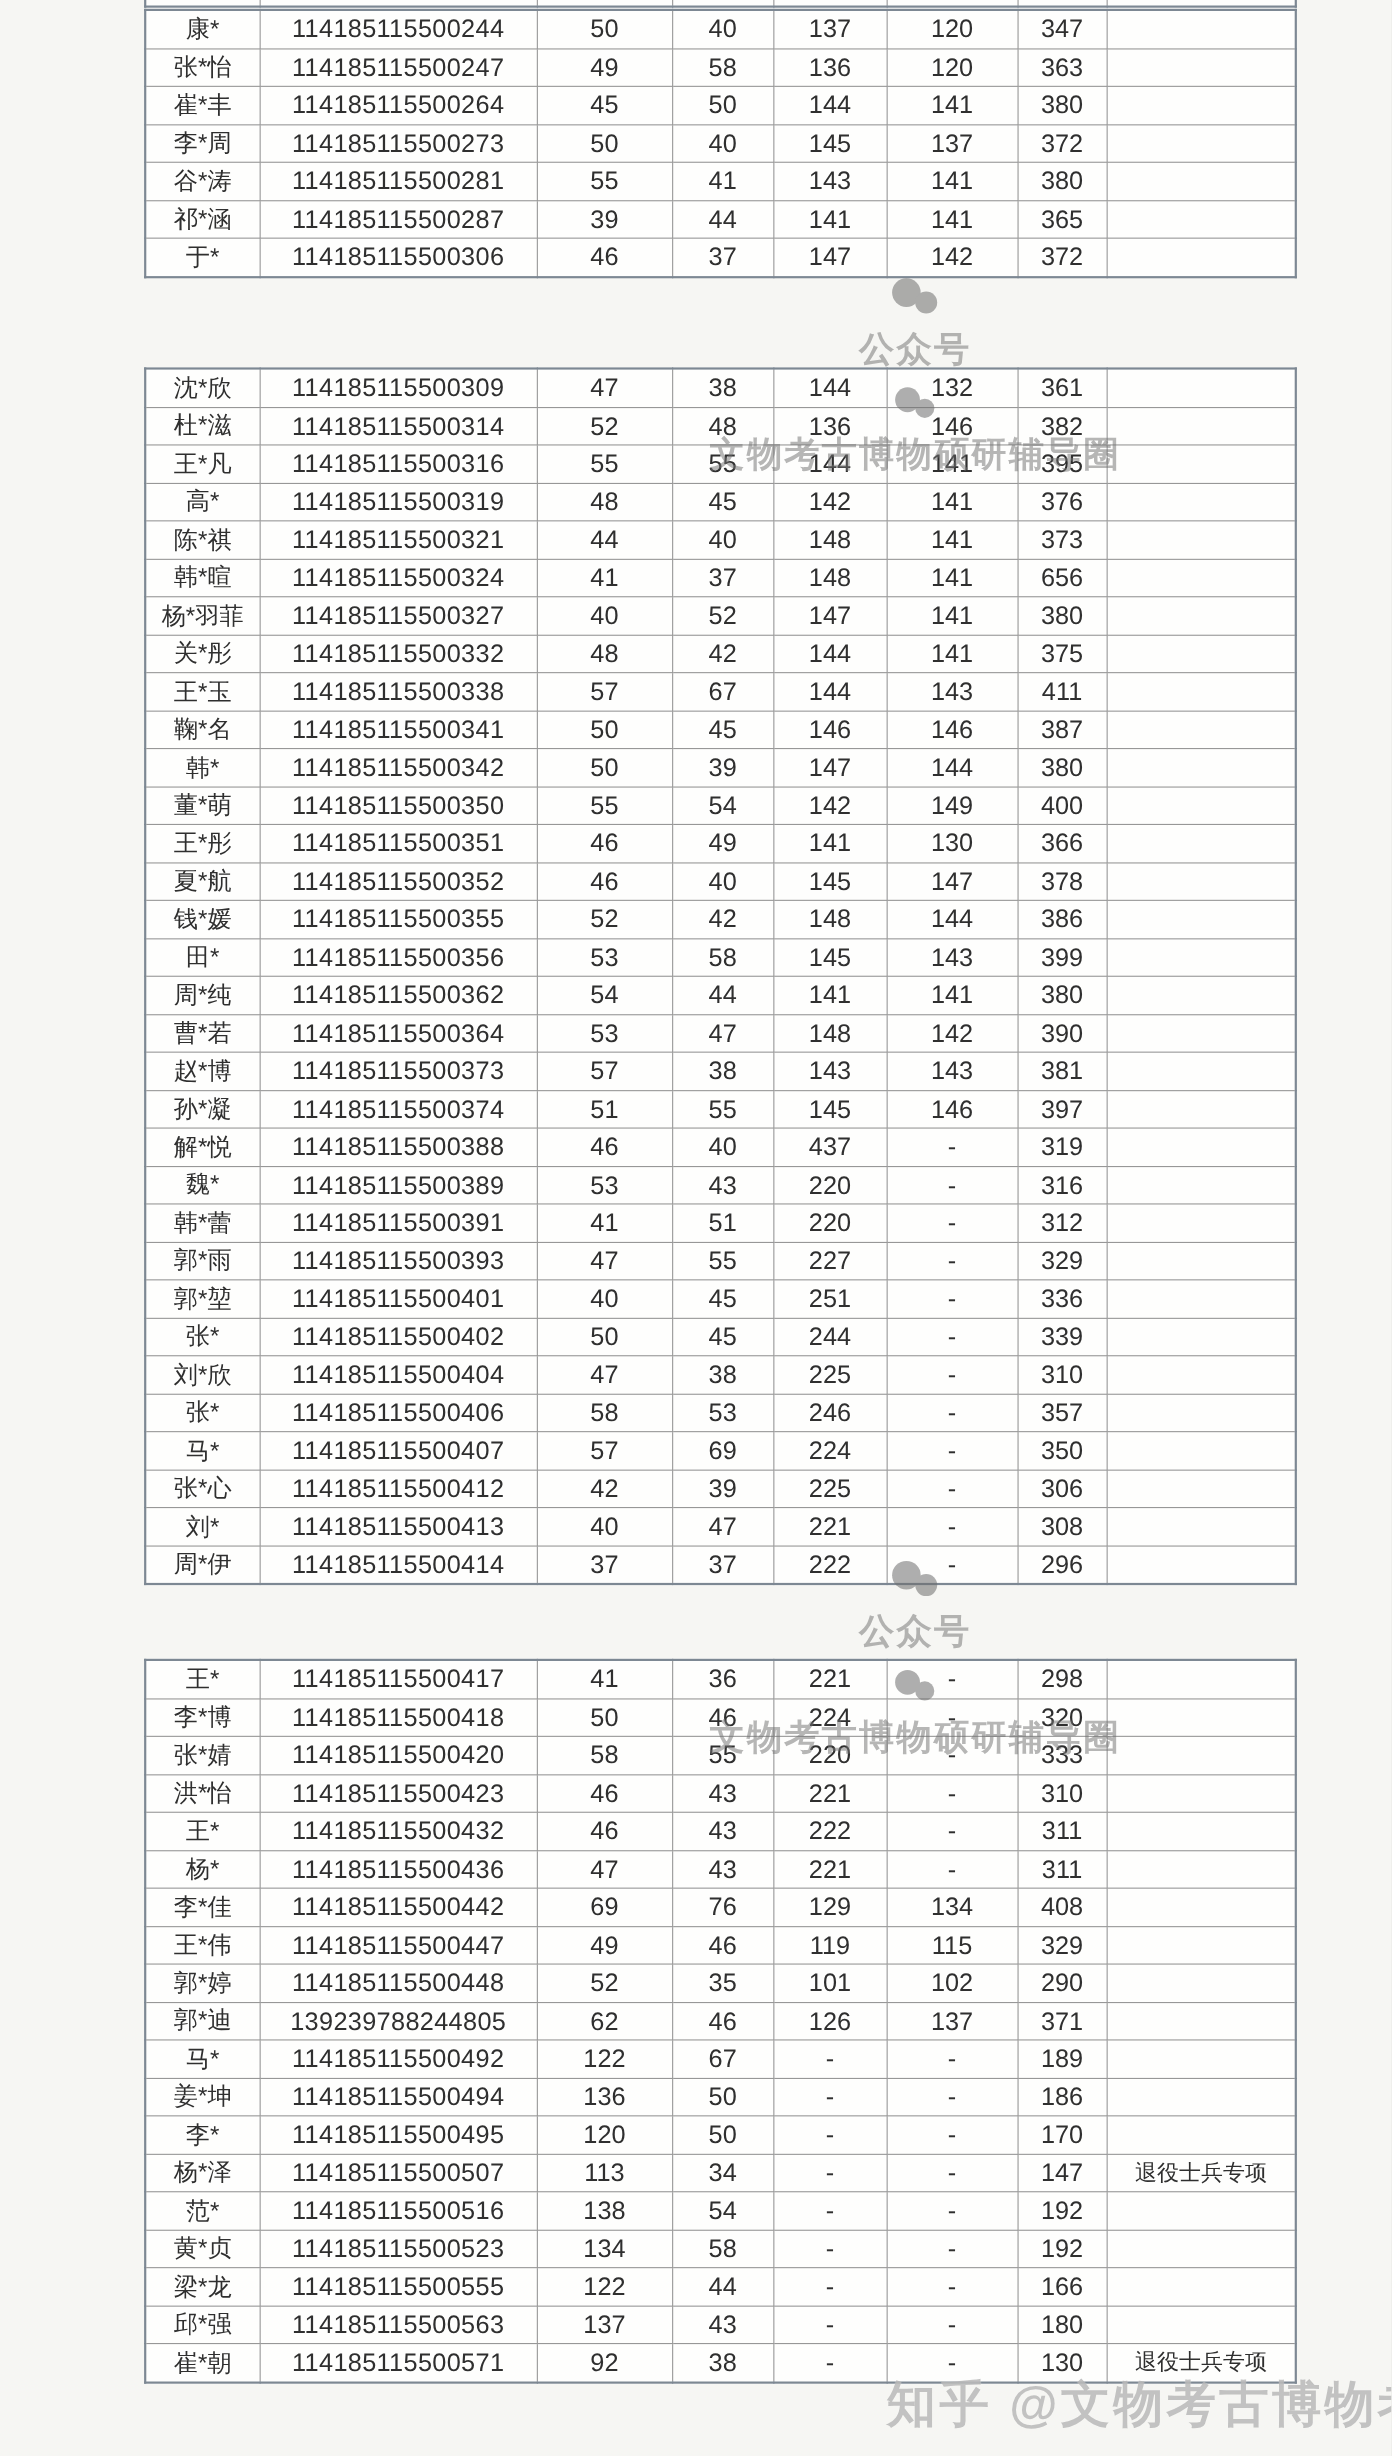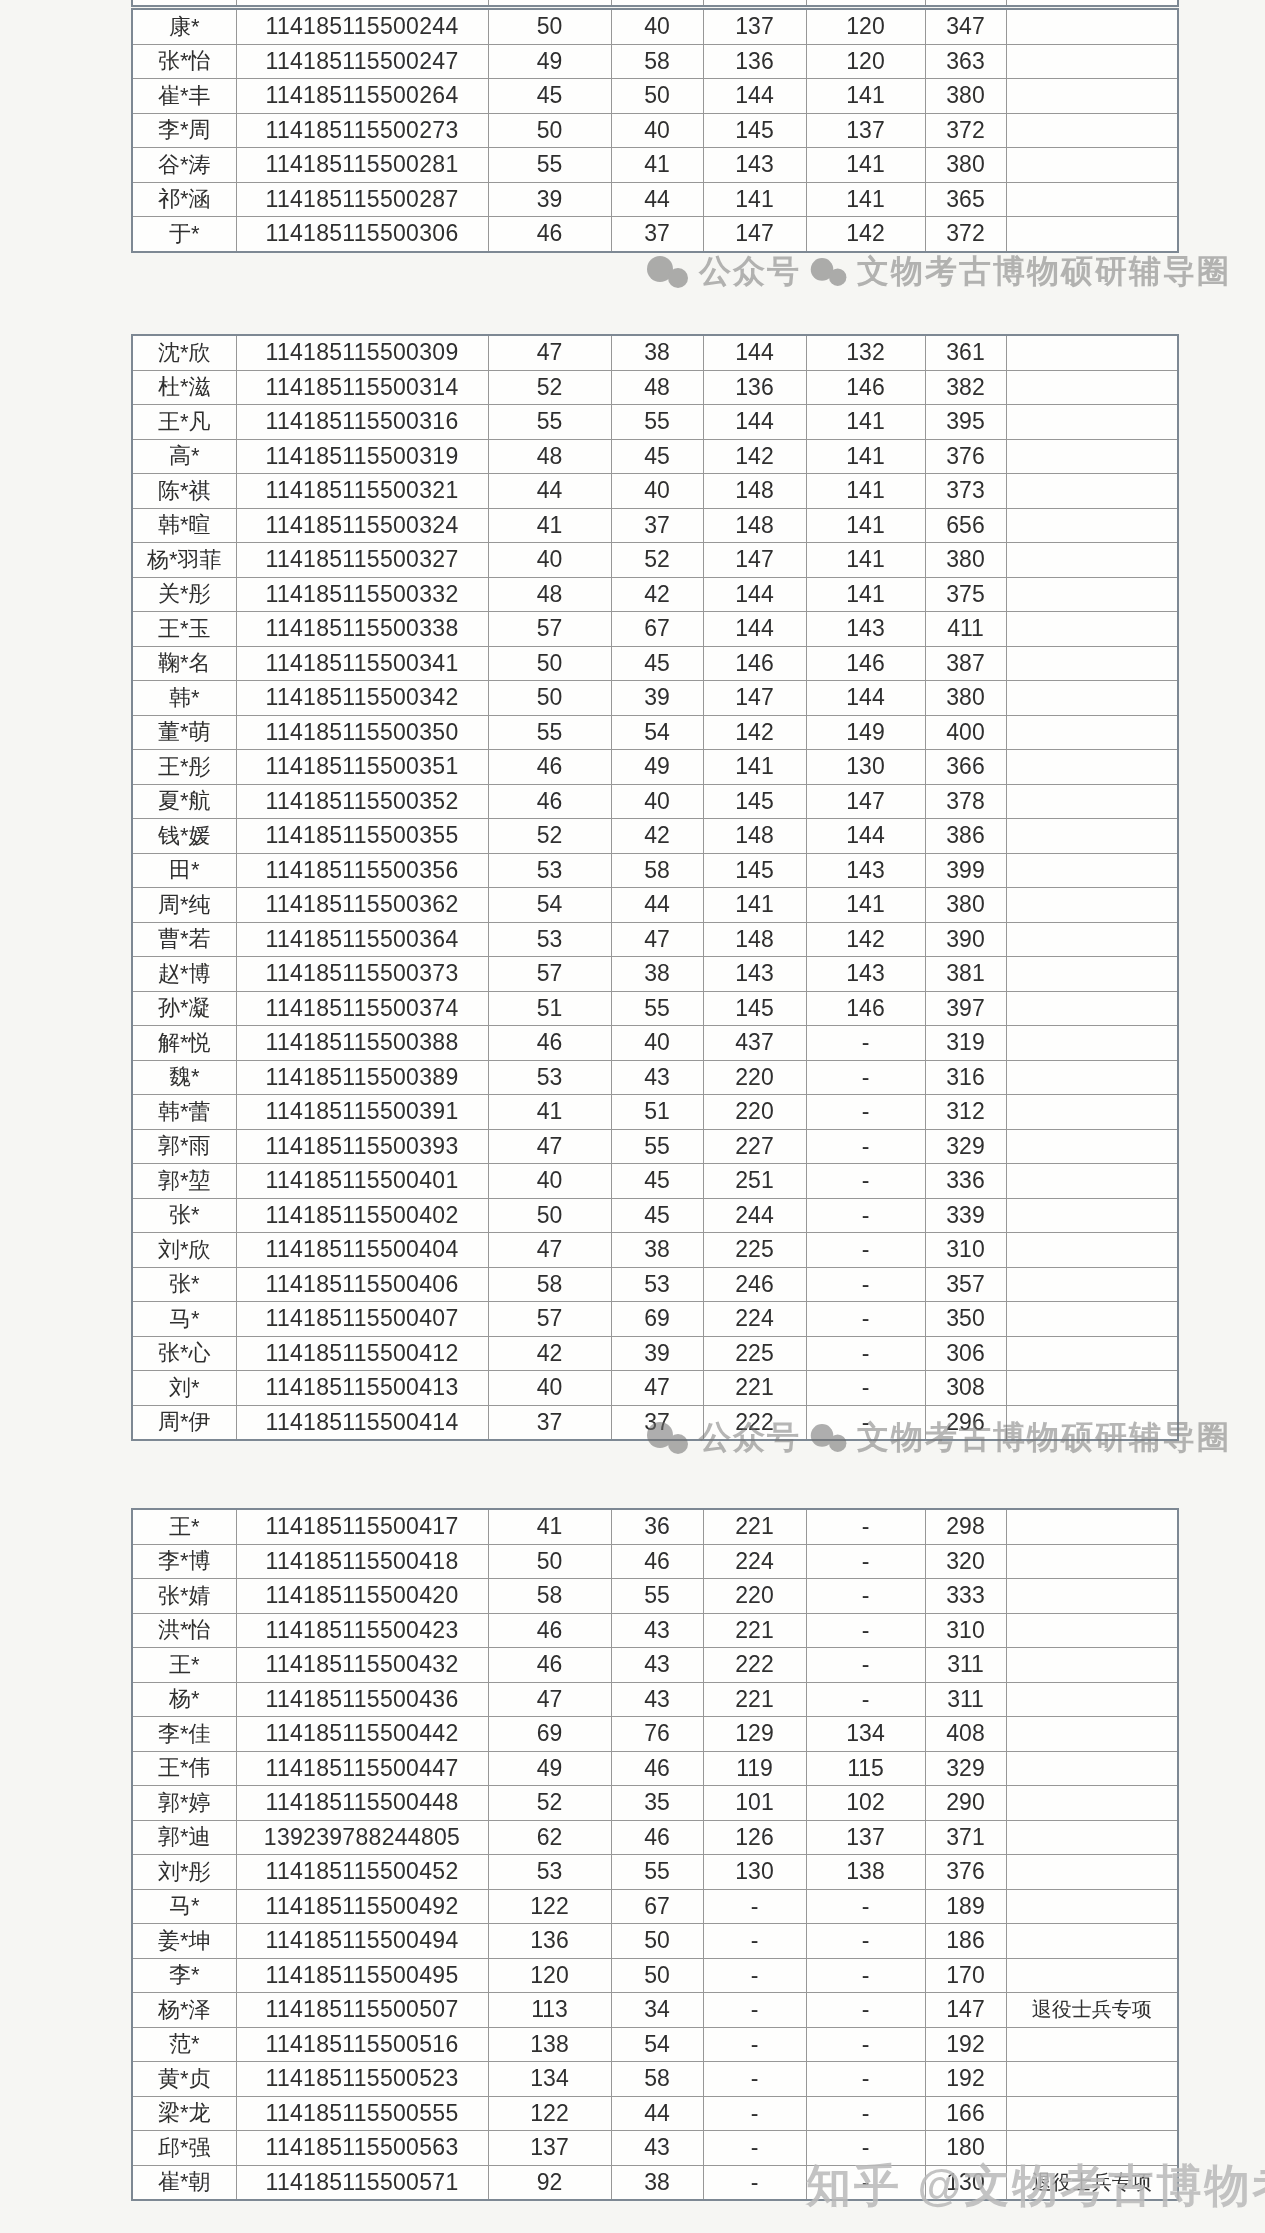--- a/index.html
+++ b/index.html
@@ -31,21 +31,21 @@
   td.c0{font-size:22px}
   td.c1{font-size:23px;letter-spacing:.3px}
   td.c7{font-size:20px}
   .w0{width:104px}.w1{width:252px}.w2{width:123px}.w3{width:92px}
   .w4{width:103px}.w5{width:119px}.w6{width:81px}.w7{width:172px}
 
   .wm{position:absolute;pointer-events:none;white-space:nowrap;}
   .wm-wechat{
     display:flex;align-items:center;gap:8px;
     font-size:32px;font-weight:700;
-    color:rgba(115,115,115,.52);letter-spacing:2px;
+    color:rgba(115,115,115,.52);letter-spacing:2px;flex-direction:column;
   }
   .wm1{left:645px;top:250px}
   .wm2{left:645px;top:1416px}
   .wm-zhihu{
     left:806px;top:2156px;
     font-size:45px;font-weight:700;
     color:rgba(152,152,152,.58);letter-spacing:3px;
     text-shadow:0 0 1px rgba(255,255,255,.7);
   }
   .blobs{display:inline-block;line-height:0;}
@@ -607,30 +607,20 @@
           <td class="c0">郭*迪</td>
           <td class="c1">139239788244805</td>
           <td class="c2">62</td>
           <td class="c3">46</td>
           <td class="c4">126</td>
           <td class="c5">137</td>
           <td class="c6">371</td>
           <td class="c7"></td>
         </tr>
         <tr>
-          <td class="c0">刘*彤</td>
-          <td class="c1">114185115500452</td>
-          <td class="c2">53</td>
-          <td class="c3">55</td>
-          <td class="c4">130</td>
-          <td class="c5">138</td>
-          <td class="c6">376</td>
-          <td class="c7"></td>
-        </tr>
-        <tr>
           <td class="c0">马*</td>
           <td class="c1">114185115500492</td>
           <td class="c2">122</td>
           <td class="c3">67</td>
           <td class="c4">-</td>
           <td class="c5">-</td>
           <td class="c6">189</td>
           <td class="c7"></td>
         </tr>
         <tr>

